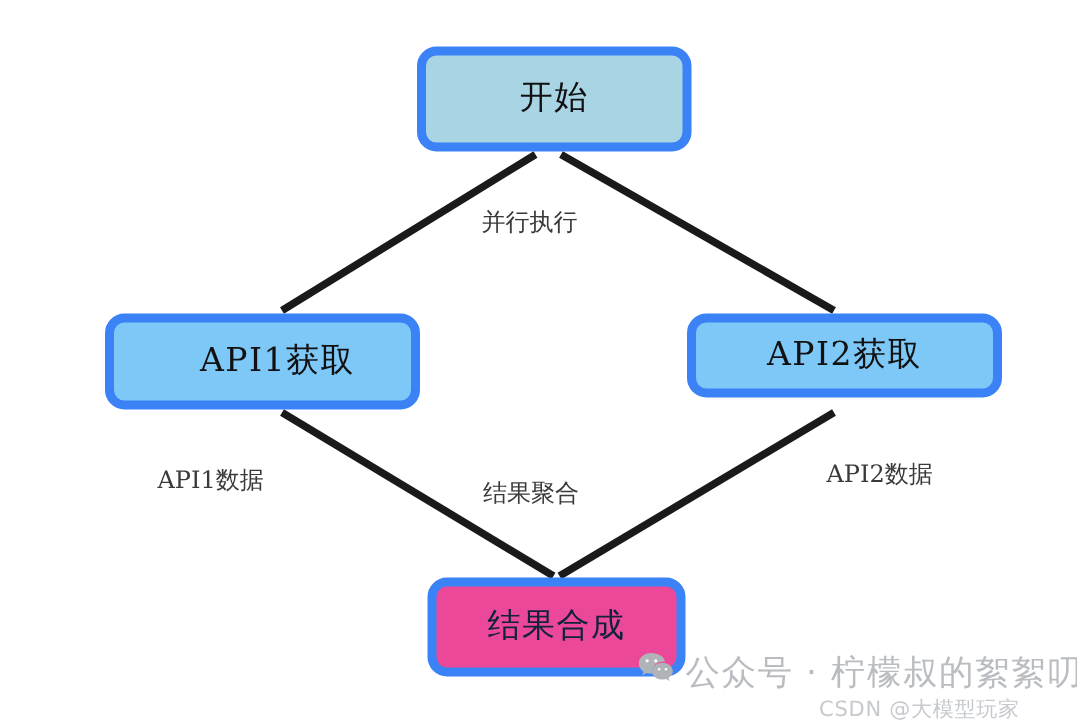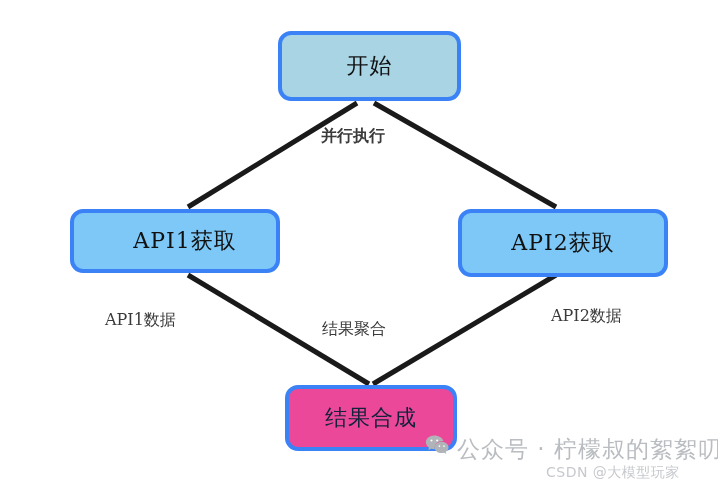--- a/index.html
+++ b/index.html
@@ -25,21 +25,21 @@
     position: absolute;
     left: 0;
     top: 0;
     width: 718px;
     height: 485px;
     z-index: 1;
   }
   .node {
     position: absolute;
     box-sizing: border-box;
-    border: 4px solid #3b82f6;
+    border: 6px solid #3b82f6;
     border-radius: 13px;
     display: flex;
     align-items: center;
     justify-content: center;
     z-index: 3;
     color: #111111;
     letter-spacing: 1px;
   }
   .node-label {
     font-family: "DejaVu Serif", "Liberation Serif", serif;
@@ -59,21 +59,21 @@
     top: 209px;
     width: 210px;
     height: 64px;
     background: #7dc8f7;
     padding-left: 20px;
   }
   #node-api2 {
     left: 458px;
     top: 209px;
     width: 210px;
-    height: 68px;
+    height: 56px;
     background: #7dc8f7;
   }
   #node-result {
     left: 285px;
     top: 385px;
     width: 172px;
     height: 66px;
     background: #ec4899;
   }
   #node-result .node-label {
@@ -83,22 +83,21 @@
     position: absolute;
     z-index: 4;
     font-family: "DejaVu Serif", "Liberation Serif", serif;
     font-size: 16px;
     color: #3a3a3a;
     white-space: nowrap;
     line-height: 1;
   }
   #label-parallel {
     left: 321px;
-    top: 128px;
-    font-weight: bold;
+    top: 140px;
   }
   #label-api1-data {
     left: 105px;
     top: 312px;
   }
   #label-api2-data {
     left: 530px;
     top: 308px;
     margin-left: 21px;
   }

